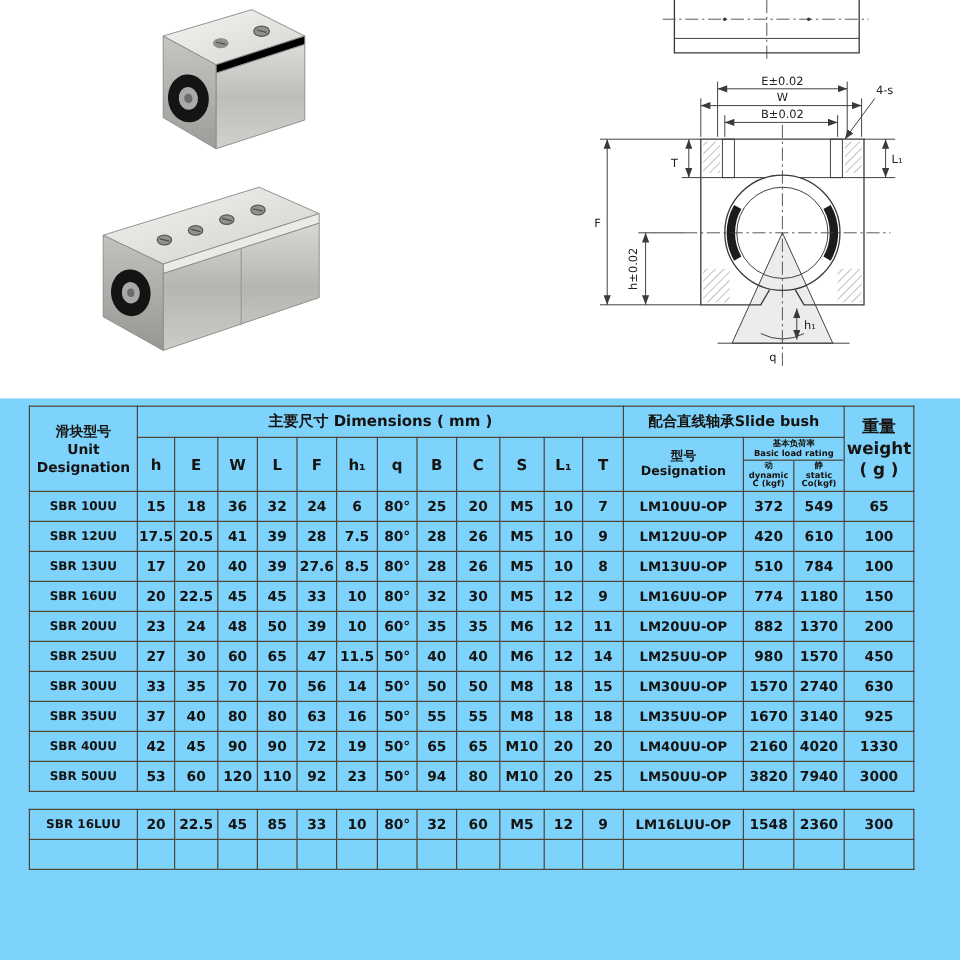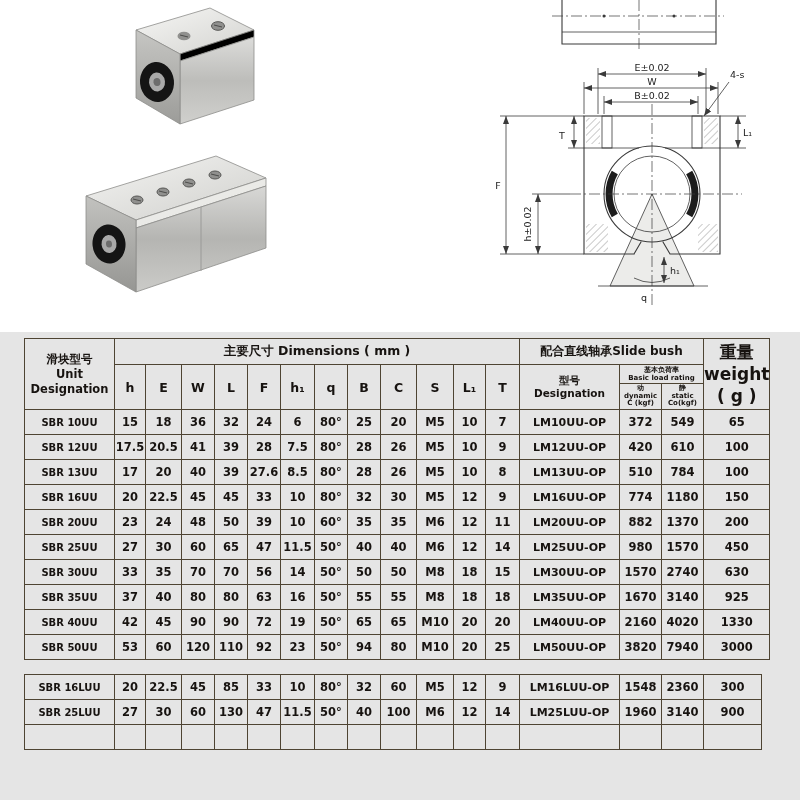--- a/index.html
+++ b/index.html
@@ -17,34 +17,34 @@
   svg .ln   { stroke:#3a3a3a; stroke-width:1.1; fill:none; stroke-linecap:square; }
   svg .thin { stroke:#3a3a3a; stroke-width:0.8; fill:none; }
   svg .cl   { stroke:#3a3a3a; stroke-width:0.7; fill:none; stroke-dasharray:11 3 2 3; }
   svg .dimln{ stroke:#3a3a3a; stroke-width:0.8; fill:none; }
   svg text  { font-size:9.5px; fill:#222; font-family:"DejaVu Sans",sans-serif; }
   .hatline  { stroke:#666; stroke-width:0.7; }
   .photo-edge { stroke:#8d8d8a; stroke-width:0.8; }
 
   
   .spec-area { position:absolute; left:0; top:332px; width:800px; height:468px;
-               background:#e5e5e5; padding:6px 0 0 24px; }
+               background:#7dd3fc; padding:6px 0 0 24px; }
   .spec-table { border-collapse:collapse; table-layout:fixed; background:transparent; }
   .spec-table th, .spec-table td { border:1px solid #4e4433; color:#171310;
                text-align:center; vertical-align:middle; padding:0; overflow:hidden; white-space:nowrap; }
   .spec-table td { height:25px; font-size:11.5px; font-weight:bold; }
   td.name-col { font-size:10px; }
   td.bush-col { font-size:11px; }
   .spec-table th { font-weight:bold; }
   .hr1 th { height:26px; }
   .hr2 th { height:44px; }
   .unit-th  { font-size:11.5px; line-height:1.3; }
   .dims-th  { font-size:12.5px; }
   .bush-th  { font-size:12px; }
-  .weight-th{ font-size:17px; line-height:1.3; }
+  .weight-th{ font-size:14px; line-height:1.3; }
   .dimcol-th{ font-size:12.5px; }
   .model-th { font-size:10.5px; line-height:1.25; }
   .load-th  { padding:0;margin-left:48px; }
   .load-head{ font-size:7px; line-height:1.15; border-bottom:1px solid #4e4433; padding:1px 0; }
   .load-cols{ display:flex; }
   .load-col { flex:1; font-size:7px; line-height:1.1; padding:1px 0; }
   .load-col.second { border-left:1px solid #4e4433; }
   .tbl-gap  { height:14px; }
 
   
@@ -538,39 +538,20 @@
             <td class="num-col">60</td>
             <td class="num-col">M5</td>
             <td class="num-col">12</td>
             <td class="num-col">9</td>
             <td class="bush-col">LM16LUU-OP</td>
             <td class="num-col">1548</td>
             <td class="num-col">2360</td>
             <td class="num-col">300</td>
           </tr>
           <tr>
-            <td class="name-col">SBR 25LUU</td>
-            <td class="num-col">27</td>
-            <td class="num-col">30</td>
-            <td class="num-col">60</td>
-            <td class="num-col">130</td>
-            <td class="num-col">47</td>
-            <td class="num-col">11.5</td>
-            <td class="num-col">50°</td>
-            <td class="num-col">40</td>
-            <td class="num-col">100</td>
-            <td class="num-col">M6</td>
-            <td class="num-col">12</td>
-            <td class="num-col">14</td>
-            <td class="bush-col">LM25LUU-OP</td>
-            <td class="num-col">1960</td>
-            <td class="num-col">3140</td>
-            <td class="num-col">900</td>
-          </tr>
-          <tr>
             <td></td>
             <td></td>
             <td></td>
             <td></td>
             <td></td>
             <td></td>
             <td></td>
             <td></td>
             <td></td>
             <td></td>

